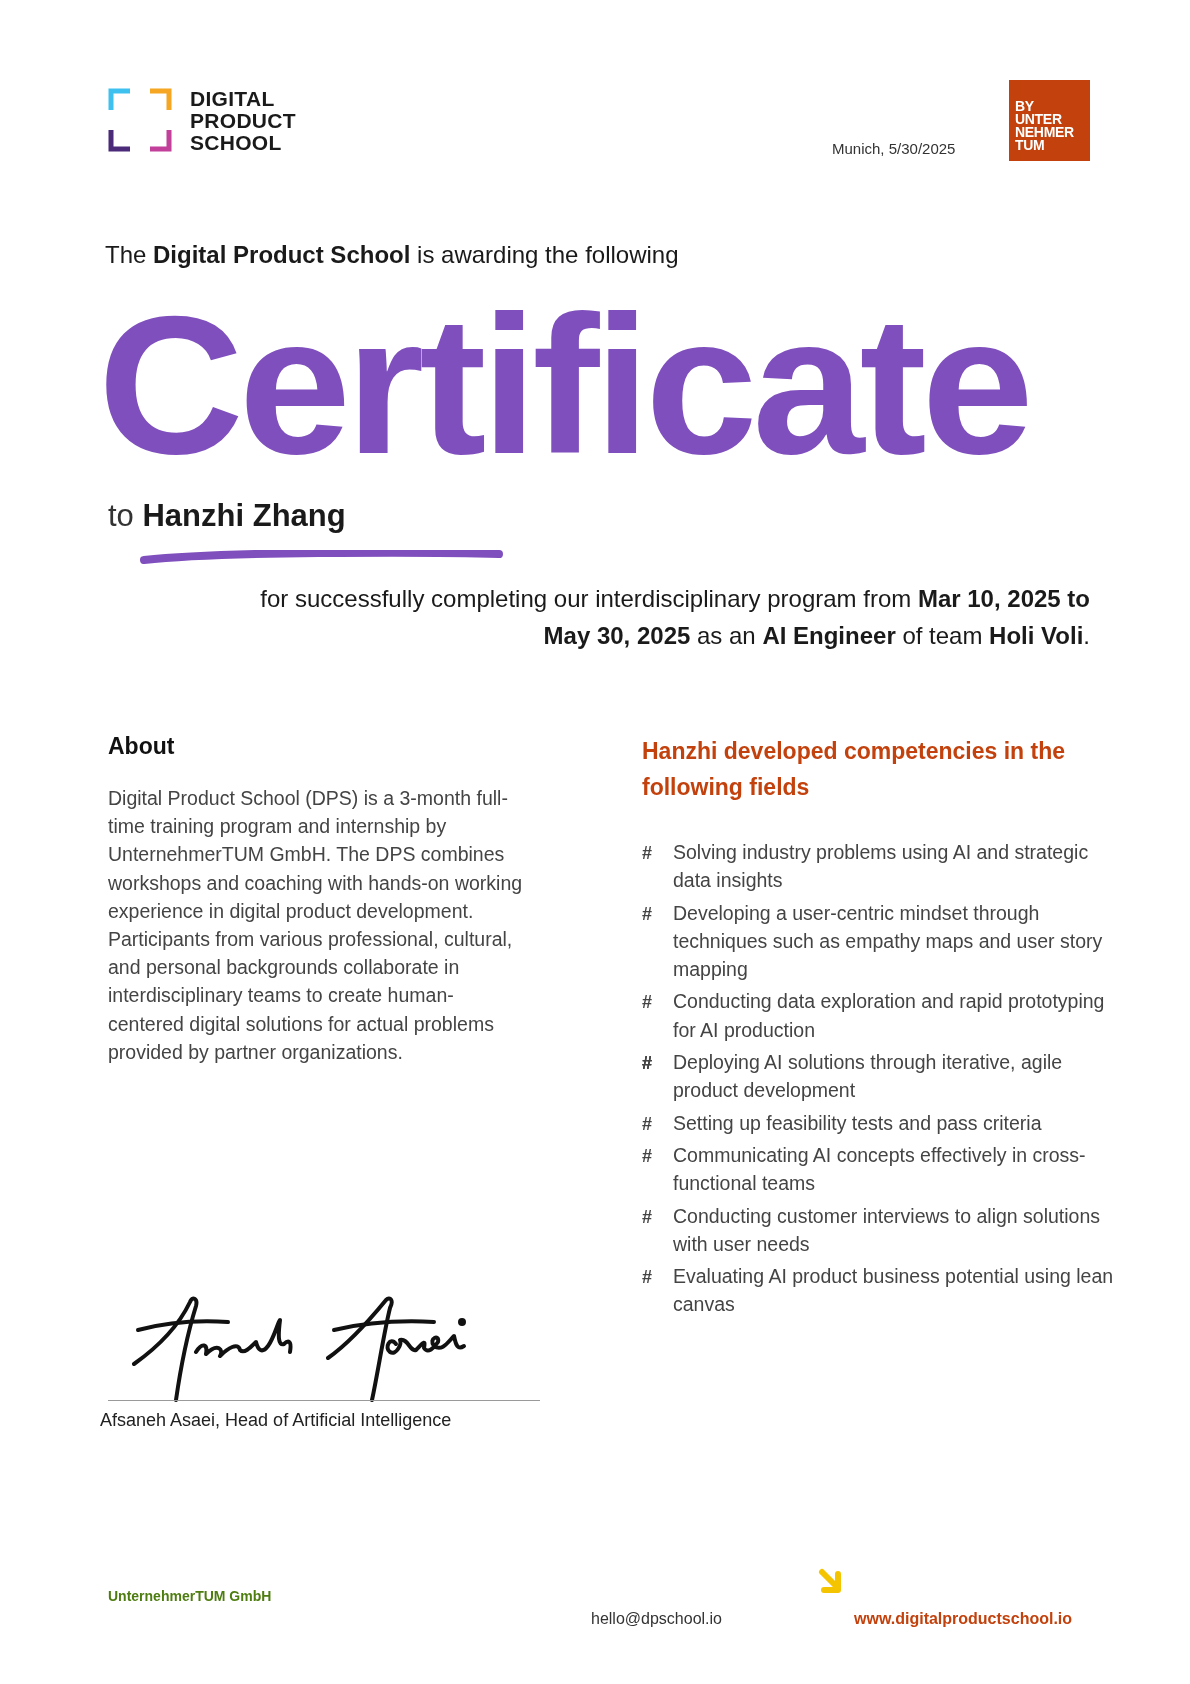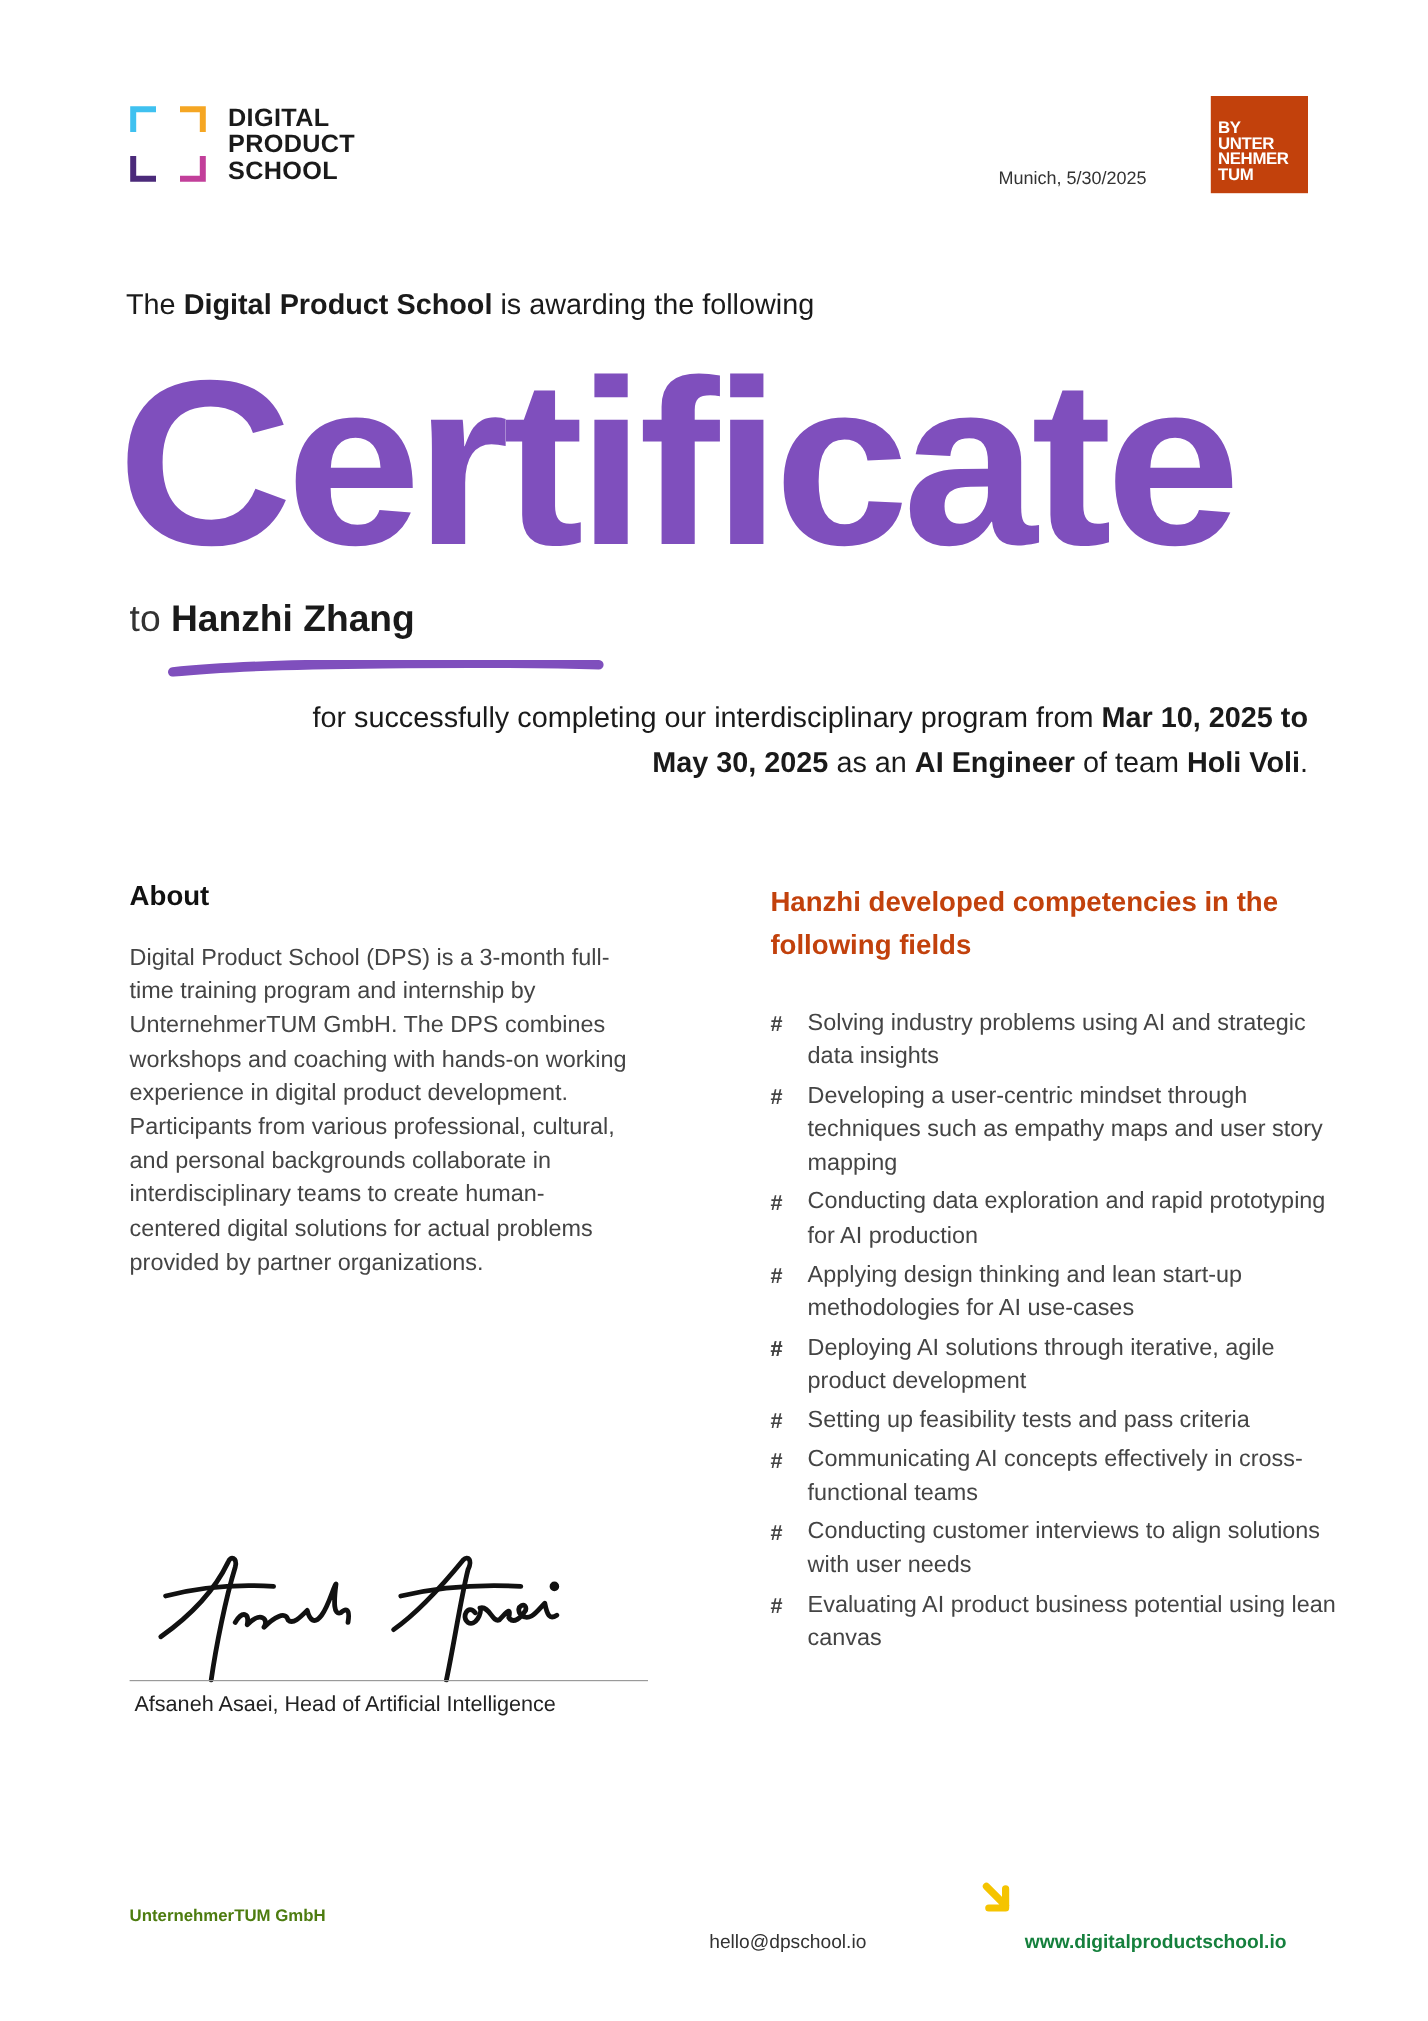--- a/index.html
+++ b/index.html
@@ -40,26 +40,26 @@
   .about-body p { margin: 0; }
 
   .comp-h { left: 642px; top: 733px; width: 450px; font-size: 23px; font-weight: 700; line-height: 36px; color: #c2410c; }
   .comp-list { left: 642px; top: 838px; width: 480px; margin: 0; padding: 0; list-style: none; }
   .comp-list li { position: relative; padding-left: 31px; font-size: 19.5px; line-height: 28.3px;
                   color: #444; margin-bottom: 4px; }
   .comp-list .hash { position: absolute; left: 0; top: 1px; font-weight: 700; color: #444; font-size: 18px; }
 
   .signature { left: 128px; top: 1292px; width: 380px; height: 110px; }
   .sig-line { left: 108px; top: 1400px; width: 432px; height: 1px; background: #9a9a9a; }
-  .sig-caption { left: 112px; top: 1410px; font-size: 18px; color: #222; white-space: nowrap; }
+  .sig-caption { left: 100px; top: 1410px; font-size: 18px; color: #222; white-space: nowrap; }
 
   .footer-org { left: 108px; top: 1588px; font-size: 14px; font-weight: 700; color: #4d7c0f; }
   .footer-addr { left: 108px; top: 1704px; font-size: 16px; color: #6d28d9; white-space: nowrap; margin-top: 35px; }
   .footer-email { left: 591px; top: 1610px; font-size: 16px; color: #333; }
-  .footer-web { left: 854px; top: 1610px; font-size: 16px; font-weight: 700; color: #15803d; }
+  .footer-web { left: 854px; top: 1610px; font-size: 16px; font-weight: 700; color: #c2410c; }
   .arrow-icon { left: 816px; top: 1568px; width: 30px; height: 30px; }
 </style>
 </head>
 <body>
 
 <div class="abs logo">
   <svg class="logo-mark" viewBox="0 0 64 64">
     <path d="M3 22 V3 H22" fill="none" stroke="#3fc1f0" stroke-width="5"></path>
     <path d="M42 3 H61 V22" fill="none" stroke="#f5a623" stroke-width="5"></path>
     <path d="M3 42 V61 H22" fill="none" stroke="#4b2a7a" stroke-width="5"></path>
@@ -104,21 +104,21 @@
 <div class="abs about-body">
   <p>Digital Product School (DPS) is a 3-month full-time training program and internship by UnternehmerTUM GmbH. The DPS combines workshops and coaching with hands-on working experience in digital product development.</p>
   <p>Participants from various professional, cultural, and personal backgrounds collaborate in interdisciplinary teams to create human-centered digital solutions for actual problems provided by partner organizations.</p>
 </div>
 
 <div class="abs comp-h">Hanzhi developed competencies in the following fields</div>
 <ul class="abs comp-list">
   <li><span class="hash">#</span><span>Solving industry problems using AI and strategic data insights</span></li>
   <li><span class="hash">#</span><span>Developing a user-centric mindset through techniques such as empathy maps and user story mapping</span></li>
   <li><span class="hash">#</span><span>Conducting data exploration and rapid prototyping for AI production</span></li>
-  <li><span class="hash">#</span><span>Applying design thinking and lean start-up methodologies for AI use-cases</span></li>
+  <li><span class="hash">#</span></li>
   <li><span class="hash">#</span></li>
   <li><span class="hash">#</span><span>Deploying AI solutions through iterative, agile product development</span></li>
   <li><span class="hash">#</span><span>Setting up feasibility tests and pass criteria</span></li>
   <li><span class="hash">#</span><span>Communicating AI concepts effectively in cross-functional teams</span></li>
   <li><span class="hash">#</span><span>Conducting customer interviews to align solutions with user needs</span></li>
   <li><span class="hash">#</span><span>Evaluating AI product business potential using lean canvas</span></li>
 </ul>
 
 <svg class="abs signature" viewBox="0 0 380 110">
   <g fill="none" stroke="#111" stroke-width="4" stroke-linecap="round" stroke-linejoin="round">

